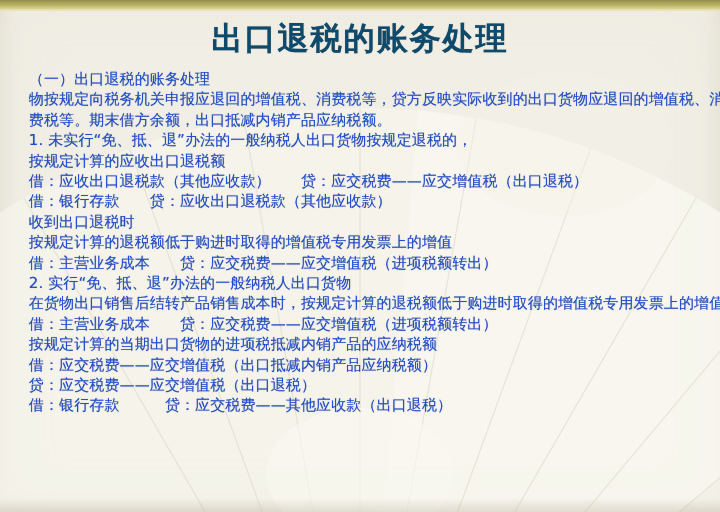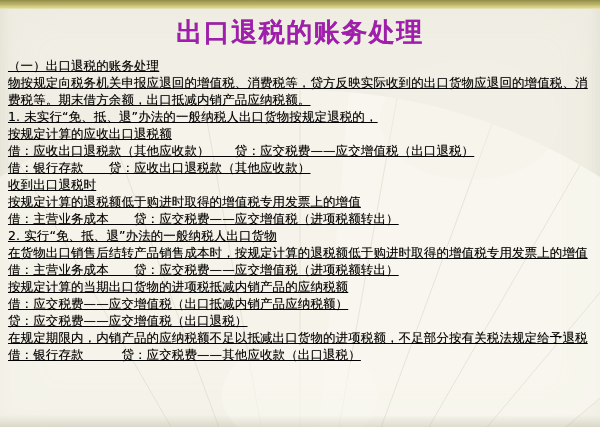--- a/index.html
+++ b/index.html
@@ -33,34 +33,33 @@
     pointer-events: none;
   }
   .slide-title {
     position: absolute;
     top: 15px; left: 0; right: 0;
     margin: 0;
     text-align: center;
     font-size: 26px;
     font-weight: 700;
     letter-spacing: 1.5px;
-    color: #a21caf;
+    color: #0c4a6e;
     z-index: 2;
     text-shadow: 0 0 0.6px rgba(52,51,46,0.55);
   }
   .slide-body {
     position: absolute;
-    top: 57px; left: 8px; right: 4px;
+    top: 57px; left: 24px; right: 4px;
     z-index: 2;
     font-size: 12.5px;
     line-height: 17px;
-    color: #000000;
+    color: #1d4ed8;
     letter-spacing: 0.1px;
     text-shadow: 0 0 0.7px rgba(89,85,74,0.6);
-    text-decoration: underline;
   }
   .body-line {
     white-space: pre;
     height: 17px;
     overflow: visible;
   }
   .bottom-shade {
     position: absolute;
     left: 0; right: 0; bottom: 0;
     height: 12px;
@@ -109,19 +108,18 @@
     <div class="body-line">借：银行存款　　贷：应收出口退税款（其他应收款）</div>
     <div class="body-line">收到出口退税时</div>
     <div class="body-line">按规定计算的退税额低于购进时取得的增值税专用发票上的增值</div>
     <div class="body-line">借：主营业务成本　　贷：应交税费——应交增值税（进项税额转出）</div>
     <div class="body-line">2. 实行“免、抵、退”办法的一般纳税人出口货物</div>
     <div class="body-line">在货物出口销售后结转产品销售成本时，按规定计算的退税额低于购进时取得的增值税专用发票上的增值</div>
     <div class="body-line">借：主营业务成本　　贷：应交税费——应交增值税（进项税额转出）</div>
     <div class="body-line">按规定计算的当期出口货物的进项税抵减内销产品的应纳税额</div>
     <div class="body-line">借：应交税费——应交增值税（出口抵减内销产品应纳税额）</div>
     <div class="body-line">贷：应交税费——应交增值税（出口退税）</div>
-    <div class="body-line">在规定期限内，内销产品的应纳税额不足以抵减出口货物的进项税额，不足部分按有关税法规定给予退税</div>
     <div class="body-line">借：银行存款　　　贷：应交税费——其他应收款（出口退税）</div>
   </div>
 
   <div class="bottom-shade"></div>
 
 </div>
 
 </body></html>

